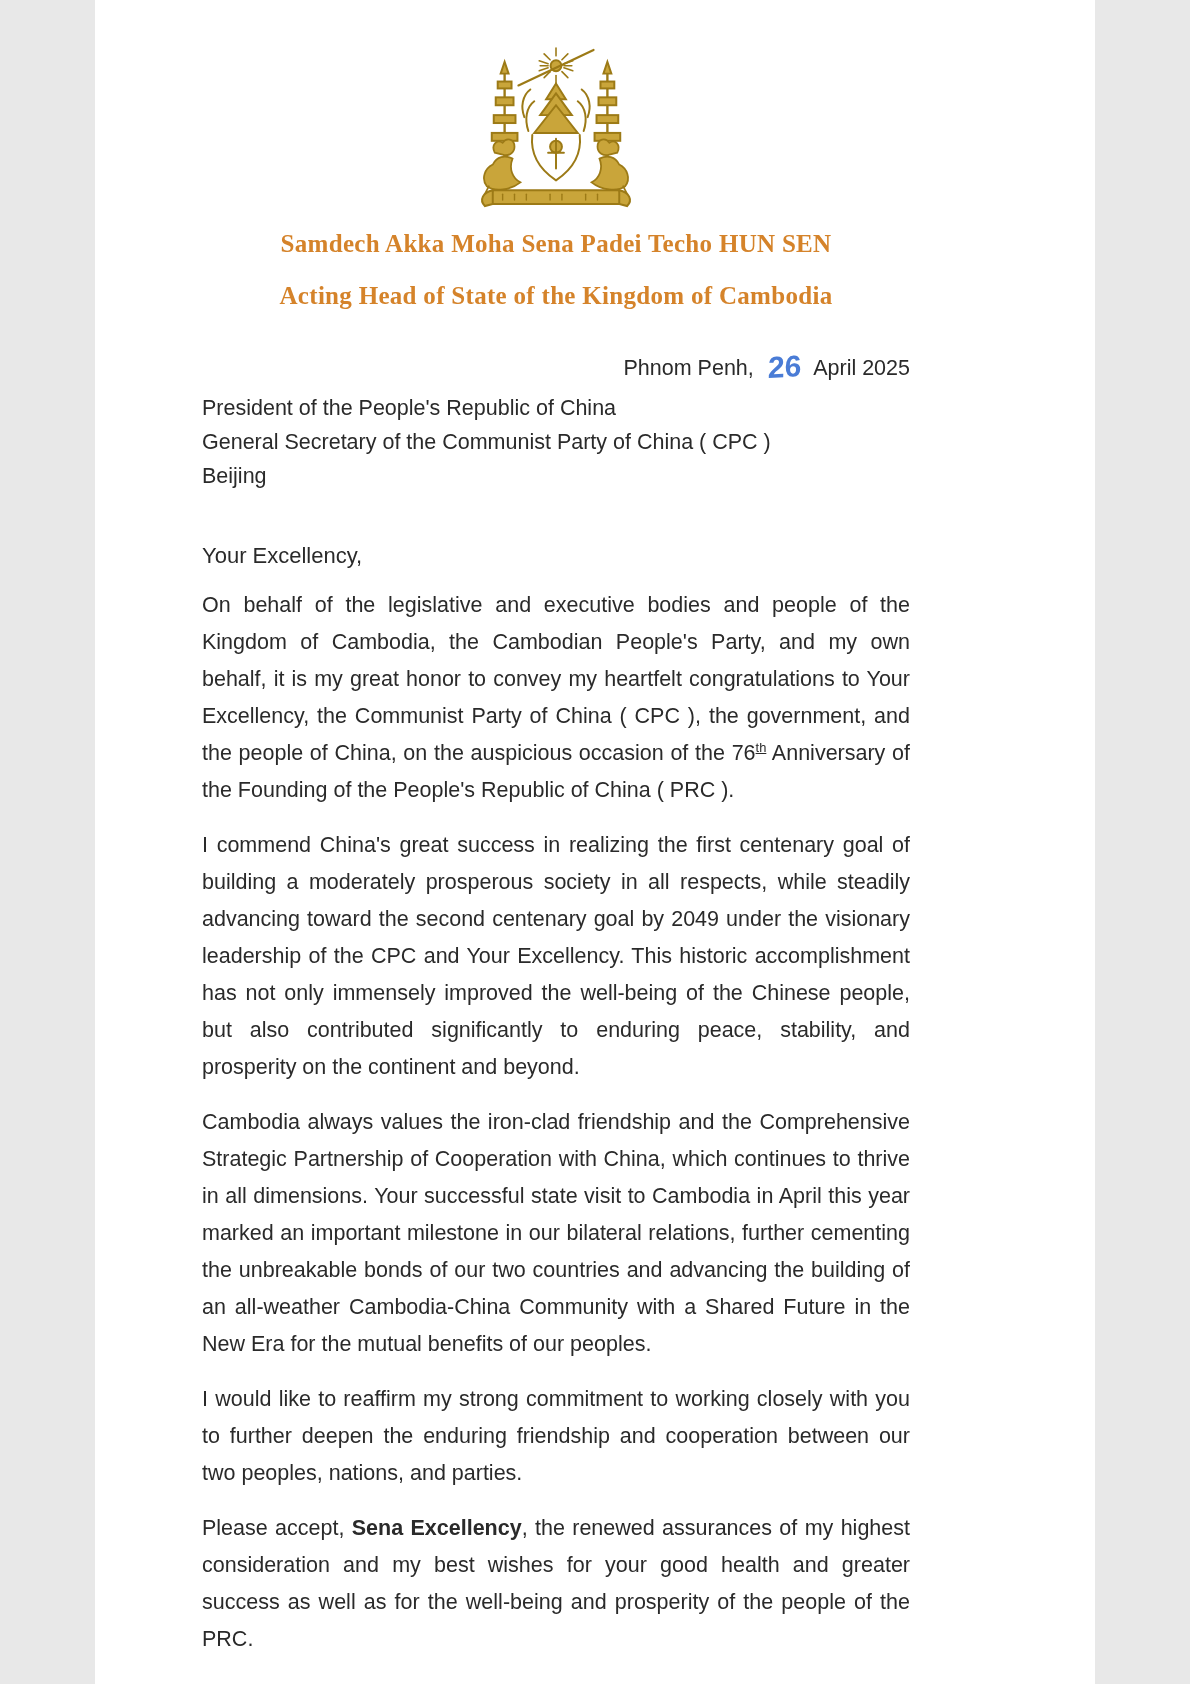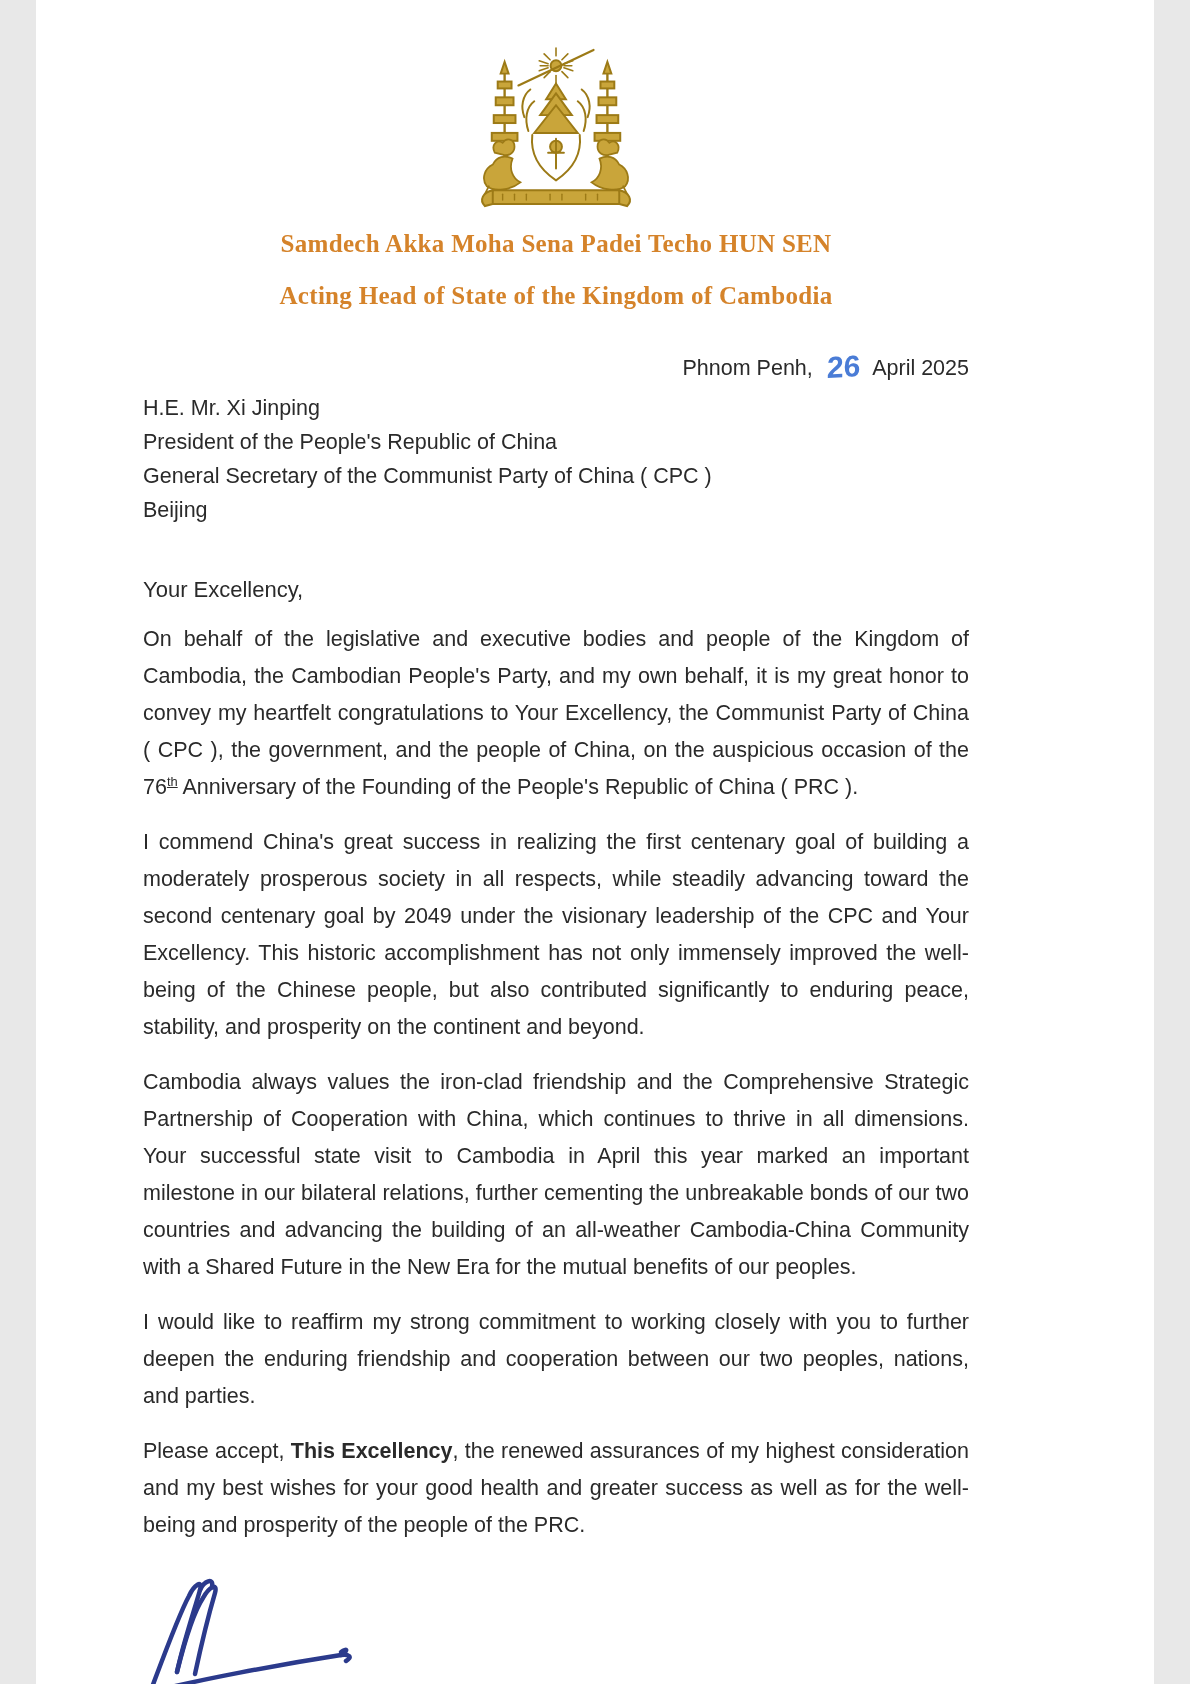--- a/index.html
+++ b/index.html
@@ -1,17 +1,17 @@
 <!DOCTYPE html>
 <html><head>
 <meta charset="utf-8">
 <style>
   html,body{margin:0;padding:0;background:#e8e8e8;}
   .page{
-    width:1118px;height:1684px;background:#ffffff;margin:0 auto;
+    width:1000px;height:1684px;background:#ffffff;margin:0 auto;
     font-family:"Liberation Sans", sans-serif;color:#2a2a2a;
     box-sizing:border-box;padding:40px 185px 0 107px;position:relative;
     overflow:hidden;
   }
   .emblem-wrap{display:flex;justify-content:center;margin-top:2px;}
   .hdr{
     font-family:"Liberation Serif", serif;font-weight:bold;text-align:center;
     color:#d5832a;font-size:25px;letter-spacing:0.3px;
   }
   .hdr1{margin-top:20px;}
@@ -135,34 +135,33 @@
   </div>
 
   <div class="hdr hdr1">Samdech Akka Moha Sena Padei Techo HUN SEN</div>
   <div class="hdr hdr2">Acting Head of State of the Kingdom of Cambodia</div>
 
   <div class="dateline">
     <span>Phnom Penh,</span><span class="day">26</span><span>April 2025</span>
   </div>
 
   <div class="recipient">
-    <div>H.E. Mr. Xi Jinping</div>
     <div>President of the People's Republic of China</div>
     <div>General Secretary of the Communist Party of China ( CPC )</div>
     <div><span class="beijing">Beijing</span></div>
   </div>
 
   <div class="salutation">Your Excellency,</div>
 
   <div class="body-text">
     <p><span>On behalf of the legislative and executive bodies and people of the Kingdom of Cambodia, the Cambodian People's Party, and my own behalf, it is my great honor to convey my heartfelt congratulations to Your Excellency, the Communist Party of China ( CPC ), the government, and the people of China, on the auspicious occasion of the 76</span><sup>th</sup><span> Anniversary of the Founding of the People's Republic of China ( PRC ).</span></p>
     <p>I commend China's great success in realizing the first centenary goal of building a moderately prosperous society in all respects, while steadily advancing toward the second centenary goal by 2049 under the visionary leadership of the CPC and Your Excellency. This historic accomplishment has not only immensely improved the well-being of the Chinese people, but also contributed significantly to enduring peace, stability, and prosperity on the continent and beyond.</p>
     <p>Cambodia always values the iron-clad friendship and the Comprehensive Strategic Partnership of Cooperation with China, which continues to thrive in all dimensions. Your successful state visit to Cambodia in April this year marked an important milestone in our bilateral relations, further cementing the unbreakable bonds of our two countries and advancing the building of an all-weather Cambodia-China Community with a Shared Future in the New Era for the mutual benefits of our peoples.</p>
     <p>I would like to reaffirm my strong commitment to working closely with you to further deepen the enduring friendship and cooperation between our two peoples, nations, and parties.</p>
-    <p><span>Please accept, </span><span class="bold">This Excellency</span><span>, the renewed assurances of my highest consideration and my best wishes for your good health and greater success as well as for the well-being and prosperity of the people of the PRC.</span></p>
+    <p><span>Please accept, </span><span class="bold">Sena Excellency</span><span>, the renewed assurances of my highest consideration and my best wishes for your good health and greater success as well as for the well-being and prosperity of the people of the PRC.</span></p>
   </div>
 
   <div class="sig-block">
     <svg class="sig-ink" width="250" height="128" viewBox="0 0 250 128">
       <g stroke="#2b3a8c" stroke-width="4.5" fill="none" stroke-linecap="round" stroke-linejoin="round">
         <path d="M18,118 C30,86 46,42 56,24 C61,13 70,7 67,18 C62,36 50,72 44,100"></path>
         <path d="M44,100 C52,68 62,38 70,26 C76,15 85,10 82,21 C77,38 68,74 62,102"></path>
         <path d="M67,18 C71,9 81,5 79,15"></path>
         <path d="M10,122 C62,108 150,92 208,83 C216,82 220,85 213,89"></path>
         <path d="M208,83 C216,78 214,76 208,80"></path>

